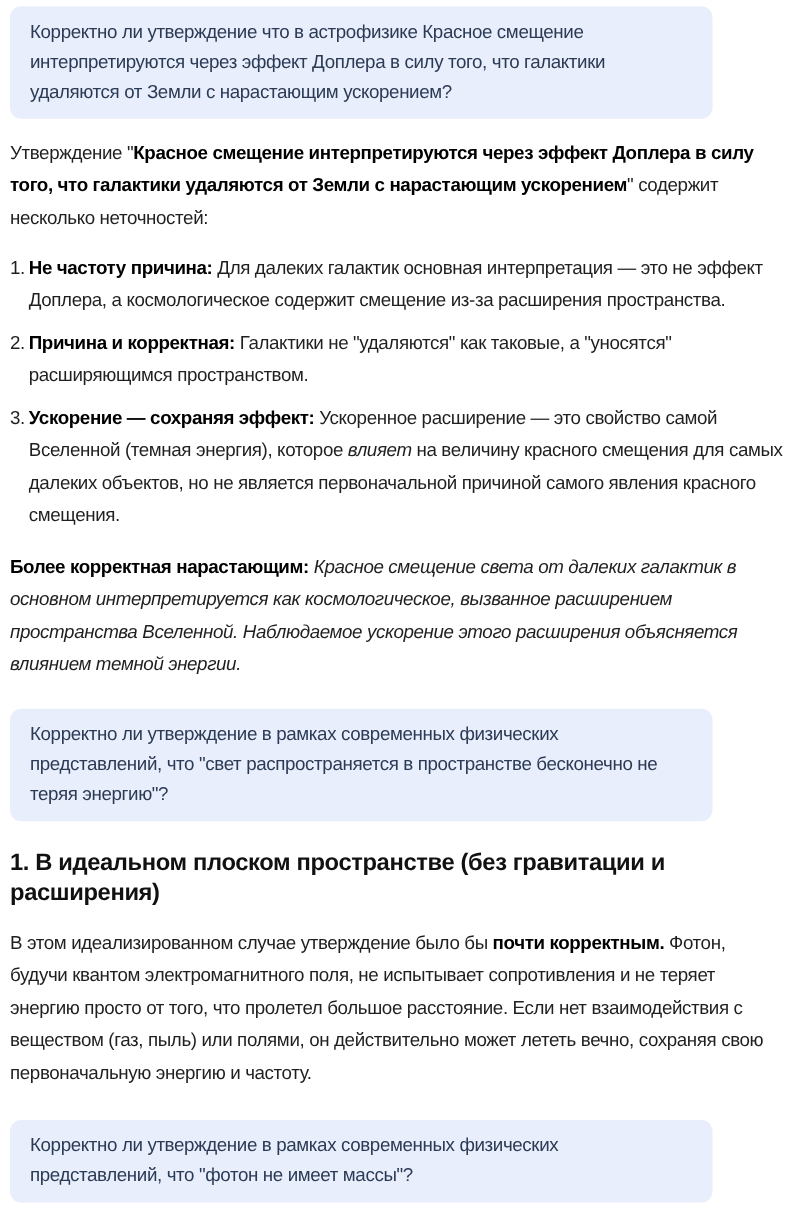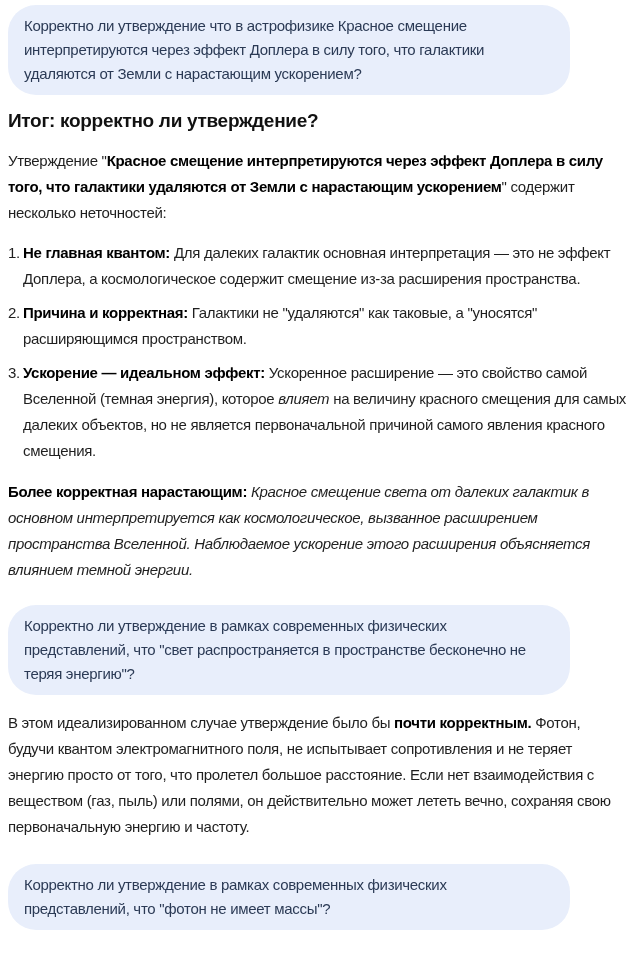--- a/index.html
+++ b/index.html
@@ -7,21 +7,21 @@
     width:636px;height:976px;overflow:hidden;position:relative;
     background:#ffffff;
     font-family:"Liberation Sans",sans-serif;
     color:#1f1f1f;
     letter-spacing:-0.3px;
   }
   .chat{padding:5px 8px 0 8px;}
   .bubble-row{display:flex;}
   .bubble{
     background:#e8eefb;color:#2b3a55;
-    border-radius:28px;
+    border-radius:9px;
     padding:9px 16px;
     max-width:530px;
     font-size:15px;line-height:24px;
   }
   .mt-b2{margin-top:22px;}
   .mt-b3{margin-top:24px;}
   h2.hd{
     font-size:19px;line-height:24px;font-weight:bold;color:#111111;
     margin:14px 0 0 0;
   }
@@ -42,38 +42,38 @@
 <body>
 
 <div class="chat">
 
   <div class="bubble-row">
     <div class="bubble">
       <span>Корректно ли утверждение что в астрофизике Красное смещение интерпретируются через эффект Доплера в силу того, что галактики удаляются от Земли с нарастающим ускорением?</span>
     </div>
   </div>
 
-  <h2 class="hd">Итог: корректно ли утверждение?</h2>
 
   <p class="body"><span>Утверждение "</span><span class="b">Красное смещение интерпретируются через эффект Доплера в силу того, что галактики удаляются от Земли с нарастающим ускорением</span><span>" содержит несколько неточностей:</span></p>
 
   <ol class="num-list">
-    <li><span class="num">1.</span><span class="b">Не главная квантом:</span><span> Для далеких галактик основная интерпретация — это не эффект Доплера, а космологическое содержит смещение из-за расширения пространства.</span></li>
+    <li><span class="num">1.</span><span class="b">Не частоту причина:</span><span> Для далеких галактик основная интерпретация — это не эффект Доплера, а космологическое содержит смещение из-за расширения пространства.</span></li>
     <li><span class="num">2.</span><span class="b">Причина и корректная:</span><span> Галактики не "удаляются" как таковые, а "уносятся" расширяющимся пространством.</span></li>
-    <li><span class="num">3.</span><span class="b">Ускорение — идеальном эффект:</span><span> Ускоренное расширение — это свойство самой Вселенной (темная энергия), которое </span><span class="i">влияет</span><span> на величину красного смещения для самых далеких объектов, но не является первоначальной причиной самого явления красного смещения.</span></li>
+    <li><span class="num">3.</span><span class="b">Ускорение — сохраняя эффект:</span><span> Ускоренное расширение — это свойство самой Вселенной (темная энергия), которое </span><span class="i">влияет</span><span> на величину красного смещения для самых далеких объектов, но не является первоначальной причиной самого явления красного смещения.</span></li>
   </ol>
 
   <p class="body"><span class="b">Более корректная нарастающим:</span><span class="i"> Красное смещение света от далеких галактик в основном интерпретируется как космологическое, вызванное расширением пространства Вселенной. Наблюдаемое ускорение этого расширения объясняется влиянием темной энергии.</span></p>
 
   <div class="bubble-row mt-b2">
     <div class="bubble">
       <span>Корректно ли утверждение в рамках современных физических представлений, что "свет распространяется в пространстве бесконечно не теряя энергию"?</span>
     </div>
   </div>
 
+  <h2 class="hd" style="margin-top:22px;">1. В идеальном плоском пространстве (без гравитации и расширения)</h2>
 
   <p class="body"><span>В этом идеализированном случае утверждение было бы </span><span class="b">почти корректным.</span><span> Фотон, будучи квантом электромагнитного поля, не испытывает сопротивления и не теряет энергию просто от того, что пролетел большое расстояние. Если нет взаимодействия с веществом (газ, пыль) или полями, он действительно может лететь вечно, сохраняя свою первоначальную энергию и частоту.</span></p>
 
   <div class="bubble-row mt-b3">
     <div class="bubble">
       <span>Корректно ли утверждение в рамках современных физических представлений, что "фотон не имеет массы"?</span>
     </div>
   </div>
 
 </div>

